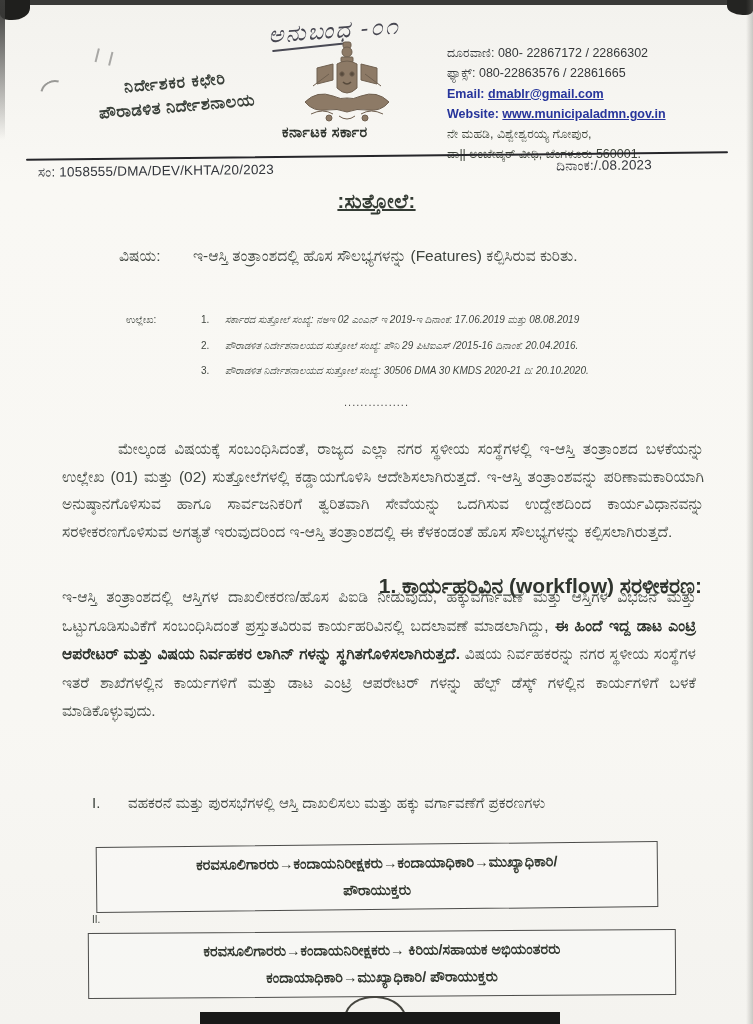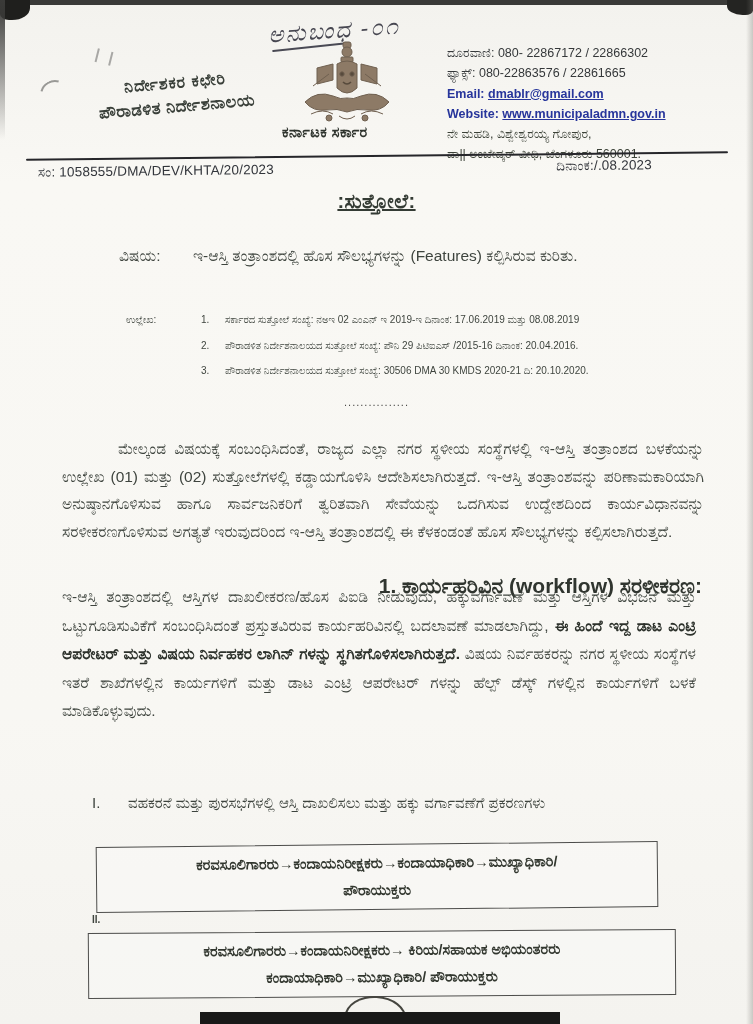--- a/index.html
+++ b/index.html
@@ -48,33 +48,33 @@
   
   .doc-title{position:absolute;top:190px;left:0;width:753px;text-align:center;font-size:20px;font-weight:bold;text-decoration:underline;color:#343b34;letter-spacing:.5px;}
   .subject-row{position:absolute;top:243px;left:119px;display:flex;font-size:15.5px;line-height:26px;}
   .subject-row .lbl{width:58px;flex:none;margin-right:16px;}
   .subject-row .txt{width:448px;text-align:justify;}
   .ref-row{position:absolute;top:295px;left:126px;display:flex;font-size:10px;line-height:25.5px;margin-top:12px;}
   .ref-row .lbl{width:62px;flex:none;margin-right:13px;}
   .ref-list{width:462px;}
   .ref-item{display:flex;}
   .ref-item .num{width:24px;flex:none;}
-  .ref-item .txt{flex:1;text-align:justify;}
+  .ref-item .txt{flex:1;text-align:justify;font-style:italic;}
   .dots-separator{position:absolute;top:396px;left:0;width:753px;text-align:center;font-size:11px;letter-spacing:1px;color:#4a4a48;}
 
   
   .para1{position:absolute;top:424px;left:62px;width:642px;font-size:15.5px;line-height:27.5px;text-align:justify;text-indent:56px;color:#3e443e;margin-top:11px;}
   .section-heading{position:absolute;top:574px;left:62px;width:640px;text-align:right;font-weight:bold;font-size:21px;color:#30352f;}
   .para2{position:absolute;top:583px;left:62px;width:634px;font-size:15.5px;line-height:28.5px;text-align:justify;color:#3e443e;}
   .para2 b{color:#2c312b;}
 
   .wf-item{position:absolute;left:92px;display:flex;font-size:15px;line-height:27px;}
   .wf-item .num{width:36px;flex:none;}
   .wf-item-1{top:789px;width:572px;}
-  .wf-item-2{top:906px;width:610px;font-size:10px;font-weight:bold;}
+  .wf-item-2{top:906px;width:610px;font-size:10px;}
   .wf-box{
     position:absolute;border:1.5px solid #4c4c4a;text-align:center;
     font-weight:bold;font-size:14.5px;line-height:27px;color:#32372f;
     padding:5px 10px;background:rgba(255,255,255,.25);
   }
   .wf-box-1{top:844px;left:96px;width:540px;transform:rotate(-.6deg);}
   .wf-box-2{top:931px;left:88px;width:566px;transform:rotate(-.4deg);}
   .hand-arc{position:absolute;top:996px;left:345px;width:58px;height:20px;border:2px solid #45453f;border-bottom:none;border-radius:50% 50% 0 0 / 100% 100% 0 0;transform:rotate(3deg);}
 </style>
 </head>

